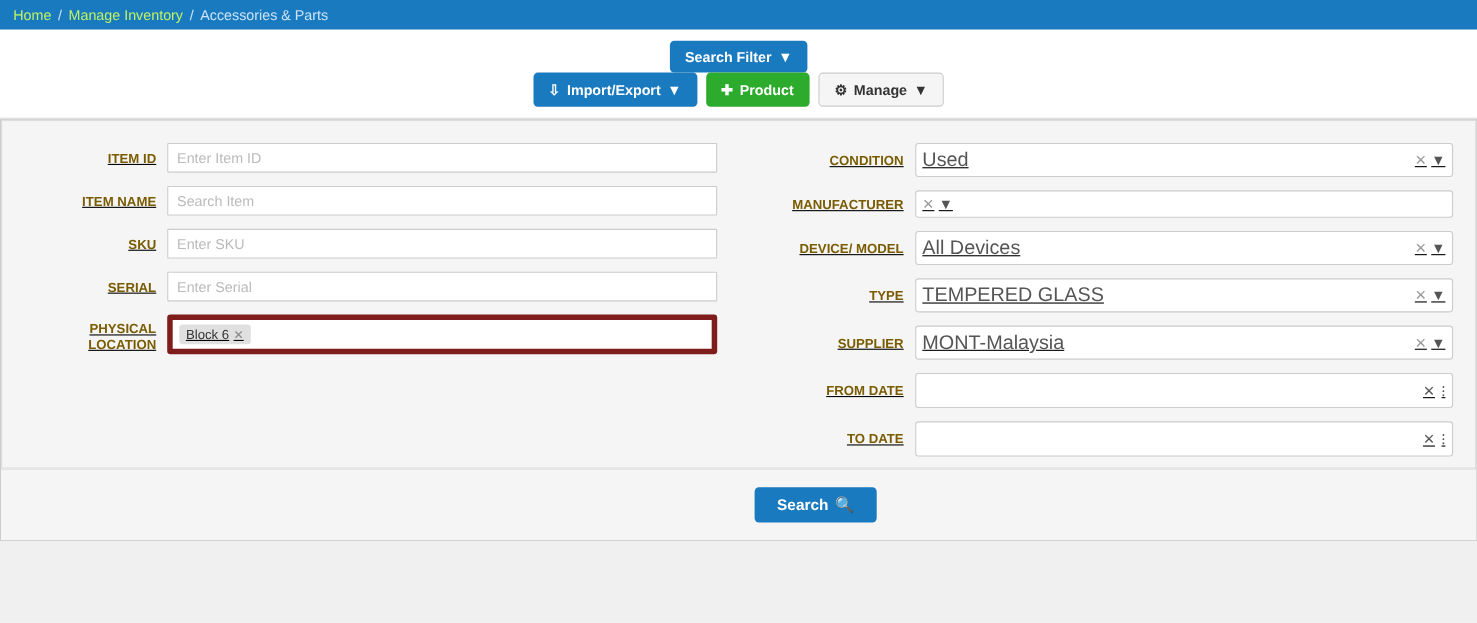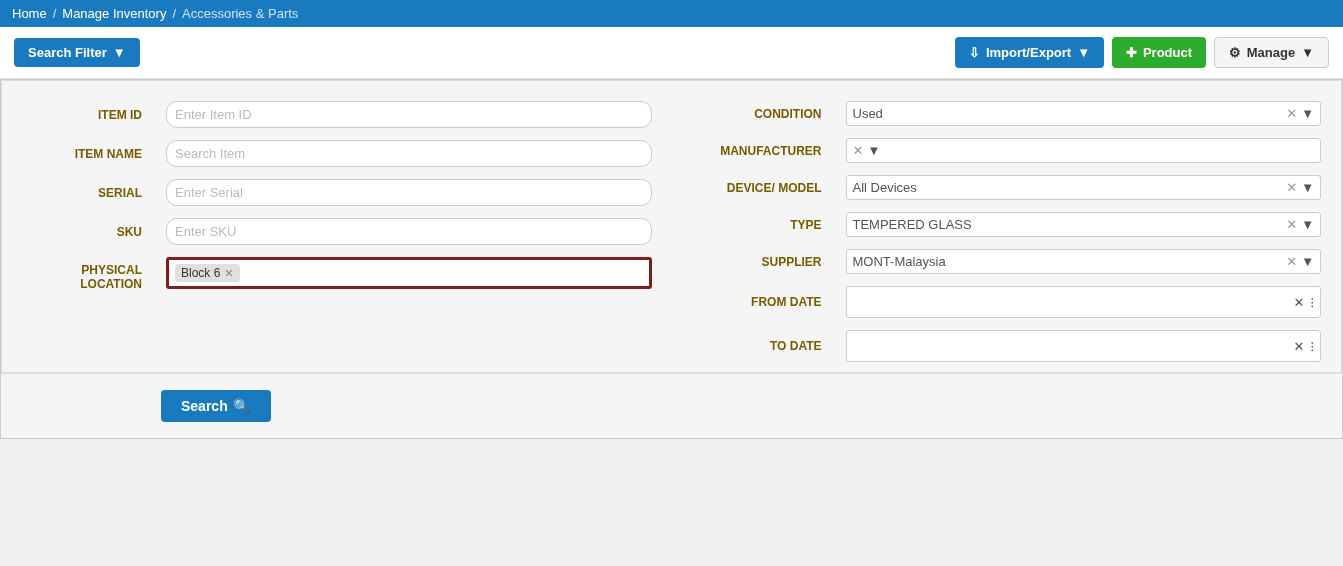--- a/index.html
+++ b/index.html
@@ -5,30 +5,31 @@
     * { box-sizing: border-box; margin: 0; padding: 0; }
     body { font-family: Arial, sans-serif; font-size: 13px; background: #f0f0f0; }
 
     .top-bar {
       background: #1a7abf;
       padding: 6px 12px;
       color: white;
       font-size: 13px;
     }
     .breadcrumb { display: flex; gap: 6px; align-items: center; }
-    .breadcrumb a { color: #ffffff; text-decoration: none; }
+    .breadcrumb a { color: #bef264; text-decoration: none; }
     .breadcrumb span { color: #cce4f7; }
 
     .toolbar {
       background: #fff;
       padding: 10px 14px;
       display: flex;
       justify-content: space-between;
       align-items: center;
       border-bottom: 1px solid #ddd;
+      flex-direction: column;
     }
     .toolbar-left { display: flex; gap: 8px; }
     .toolbar-right { display: flex; gap: 8px; }
 
     .btn {
       display: inline-flex;
       align-items: center;
       gap: 6px;
       padding: 7px 14px;
       border: none;
@@ -67,68 +68,69 @@
       gap: 0 40px;
     }
     .filter-left, .filter-right {
       display: flex;
       flex-direction: column;
       gap: 12px;
     }
     .field-row {
       display: flex;
       align-items: center;
-      gap: 24px;
+      gap: 10px;
+      text-decoration: underline;
     }
     .field-label {
       color: #7a5c00;
       font-weight: bold;
       font-size: 12px;
       min-width: 120px;
       text-align: right;
     }
     .field-label.wide {
       min-width: 130px;
     }
     .field-input {
       flex: 1;
     }
     .field-input input {
       width: 100%;
       padding: 5px 8px;
       border: 1px solid #ccc;
-      border-radius: 11px;
+      border-radius: 1px;
       font-size: 13px;
       background: white;
       color: #999;
     }
     .field-input input::placeholder { color: #bbb; }
 
     .select-wrap {
       display: flex;
       align-items: center;
       background: white;
       border: 1px solid #ccc;
       border-radius: 3px;
       width: 100%;
       padding: 4px 6px;
       justify-content: space-between;
     }
-    .select-val { color: #555; font-size: 13px; flex: 1; }
+    .select-val { color: #555; font-size: 18px; flex: 1; }
     .select-controls { display: flex; align-items: center; gap: 4px; color: #999; font-size: 13px; }
     .select-x { cursor: pointer; color: #999; }
     .select-arrow { cursor: pointer; color: #555; }
 
     .tag-wrap {
       display: flex;
       align-items: center;
       flex-wrap: wrap;
       gap: 4px;
       background: white;
-      border: 3px solid #7f1d1d;
+      border: 5px solid #7f1d1d;
       border-radius: 3px;
       width: 100%;
       padding: 4px 6px;
       min-height: 32px;
     }
     .tag {
       background: #e0e0e0;
       border-radius: 3px;
       padding: 2px 6px;
       display: flex;
@@ -151,21 +153,21 @@
       gap: 6px;
       min-height: 32px;
     }
     .date-icon { color: #555; cursor: pointer; }
 
     .filter-footer {
       padding: 16px 20px;
       background: #f5f5f5;
       border-top: 1px solid #e0e0e0;
       display: flex;
-      justify-content: flex-start;
+      justify-content: center;
       padding-left: 160px;
     }
     .btn-search {
       background: #1a7abf;
       color: white;
       padding: 8px 20px;
       border: none;
       border-radius: 4px;
       font-size: 14px;
       cursor: pointer;
@@ -240,30 +242,30 @@
 
         <div class="field-row">
           <div class="field-label">ITEM NAME</div>
           <div class="field-input">
             <input type="text" placeholder="Search Item" style="">
           </div>
         </div>
 
 
         <div class="field-row">
+          <div class="field-label">SKU</div>
+          <div class="field-input">
+            <input type="text" placeholder="Enter SKU" style="">
+          </div>
+        </div>
+
+        <div class="field-row">
           <div class="field-label">SERIAL</div>
           <div class="field-input">
             <input type="text" placeholder="Enter Serial" style="">
-          </div>
-        </div>
-
-        <div class="field-row">
-          <div class="field-label">SKU</div>
-          <div class="field-input">
-            <input type="text" placeholder="Enter SKU" style="">
           </div>
         </div>
 
         <div class="field-row physical-loc-row">
           <div class="field-label physical-loc-label">PHYSICAL<br>LOCATION</div>
           <div class="field-input">
             <div class="tag-wrap">
               <div class="tag">
                 <span>Block 6</span>
                 <span class="tag-x">✕</span>

